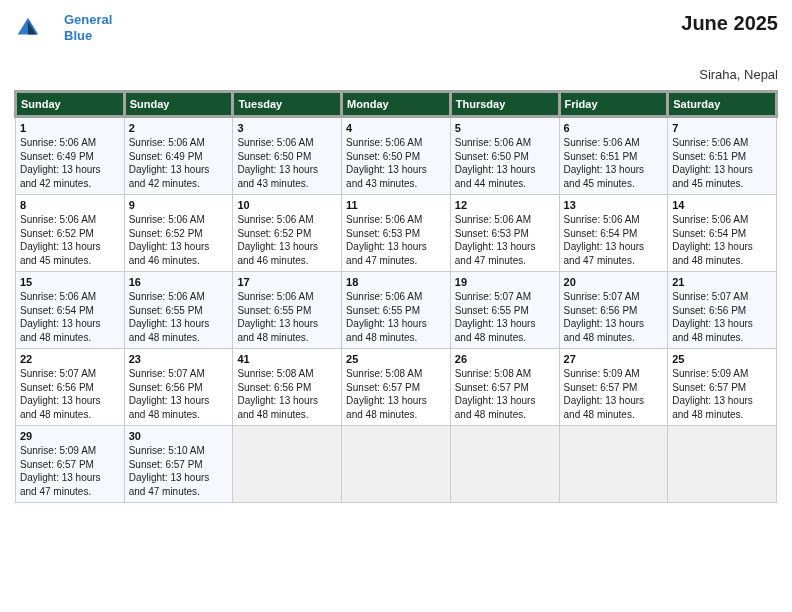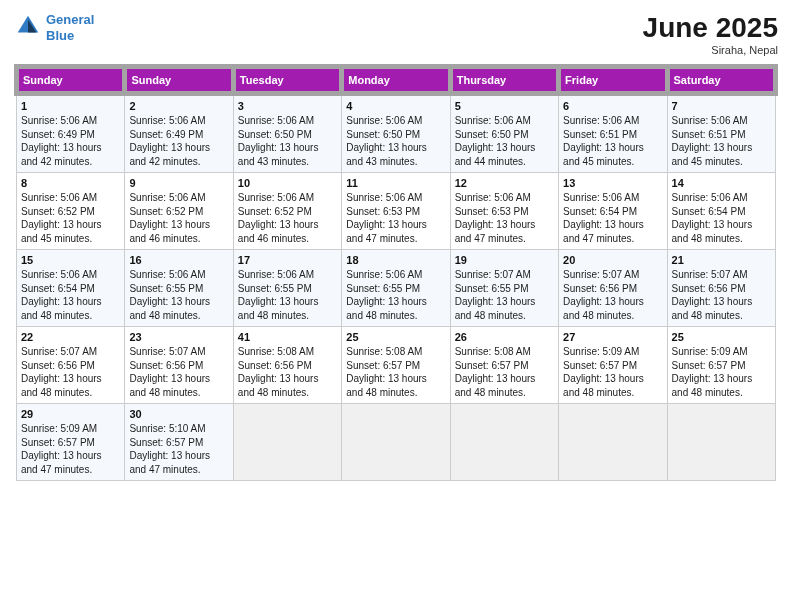--- a/index.html
+++ b/index.html
@@ -17,61 +17,62 @@
       background: #fff;
     }
     .header {
       display: flex;
       justify-content: space-between;
       align-items: flex-start;
       margin-bottom: 8px;
     }
     .logo {
       display: flex;
-      align-items: flex-start;
-      gap: 4px;
+      align-items: center;
+      gap: 22px;
     }
     .logo-text {
       font-size: 13px;
       font-weight: bold;
       color: #1a3a5c;
       line-height: 1.2;
     }
     .logo-text span {
       color: #2e7bc4;
     }
     .logo-icon {
       width: 28px;
       height: 28px;
     }
     .title-block {
       text-align: right;
     }
     .month-year {
-      font-size: 28px;
+      font-size: 20px;
       font-weight: bold;
       color: #1a1a1a;
     }
     .location {
-      font-size: 11px;
+      font-size: 13px;
       color: #333;
+      margin-top: 32px;
     }
     table {
       width: 100%;
       border-collapse: collapse;
       font-size: 9.5px;
     }
     thead tr th {
-      background: #a21caf;
+      background: #14532d;
       color: #fff;
       padding: 5px 4px;
       text-align: left;
       font-size: 11px;
       font-weight: bold;
-      border: 5px solid #a3a3a3;
+      border: 3px solid #a3a3a3;
     }
     tbody tr td {
       border: 1px solid #ccc;
       padding: 4px 4px;
       vertical-align: top;
       width: 14.28%;
       height: 72px;
       background: #fff;
     }
     tbody tr:nth-child(odd) td {

